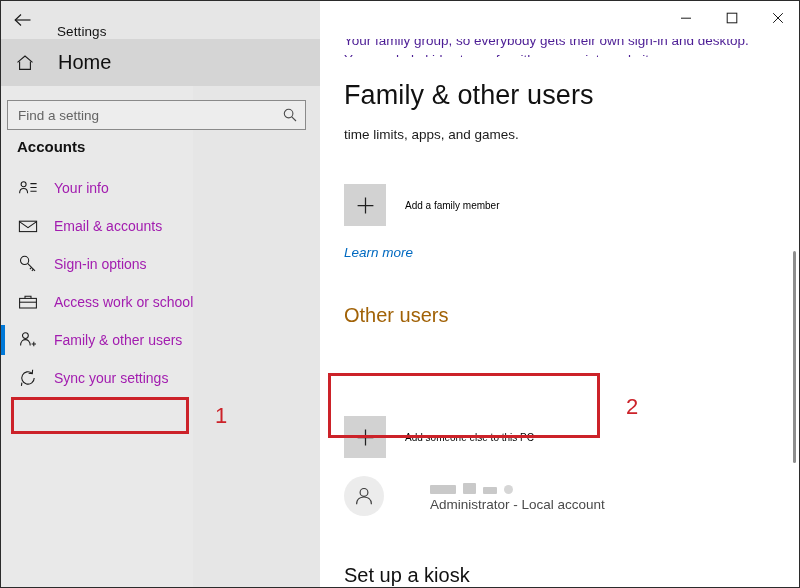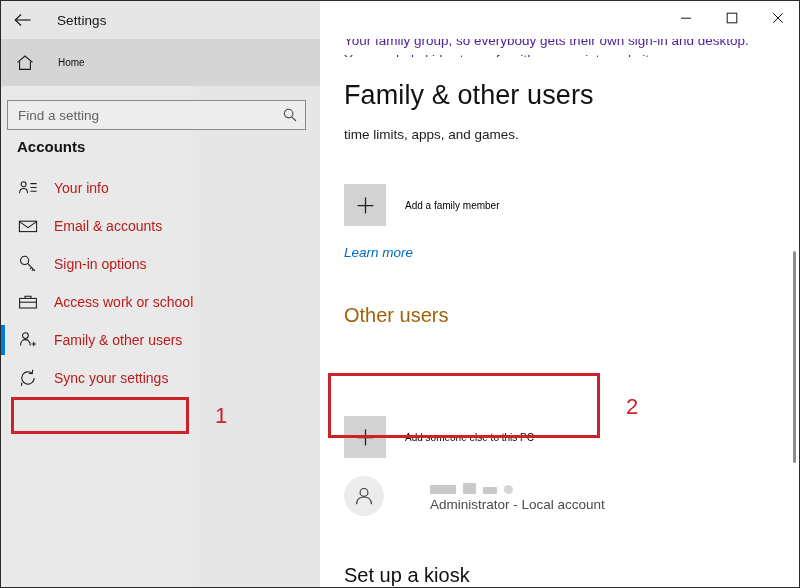--- a/index.html
+++ b/index.html
@@ -34,21 +34,21 @@
     align-items: center;
     z-index: 40;
   }
   .titlebar-left {
     position: absolute;
     left: 0; top: 0;
     width: 319px;
     height: 38px;
     background: #e6e6e6;
     display: flex;
-    align-items: center;
+    align-items: flex-end;
   }
   .titlebar-right {
     position: absolute;
     left: 319px; top: 0;
     width: 481px;
     height: 38px;
     background: #ffffff;
   }
   .back-button {
     width: 44px;
@@ -110,21 +110,21 @@
     box-sizing: border-box;
     cursor: default;
   }
   .home-row .ico {
     width: 26px;
     display: flex;
     align-items: center;
     justify-content: flex-start;
   }
   .home-label {
-    font-size: 10px;
+    font-size: 20px;
     color: #0f0f0f;
     margin-left: 17px;
   }
 
   .search-wrap {
     position: relative;
     margin: 14px 14px 0 6px;
     height: 16px;
   }
   .search-box {
@@ -178,21 +178,21 @@
   .nav-item .nav-ico {
     width: 22px;
     height: 22px;
     display: flex;
     align-items: center;
     justify-content: center;
     flex: 0 0 22px;
   }
   .nav-item .nav-label {
     font-size: 14px;
-    color: #b91c1c;
+    color: #a21caf;
     margin-left: 15px;
     white-space: nowrap;
   }
   .nav-item.selected .accent {
     position: absolute;
     left: 0;
     top: 4px;
     width: 4px;
     height: 30px;
     background: #0078d7;

